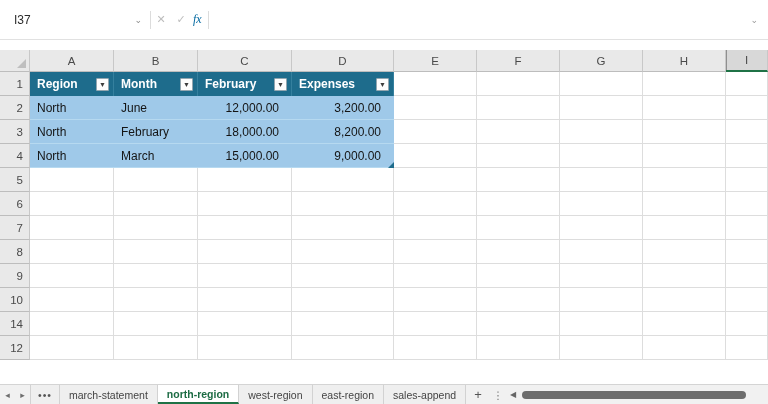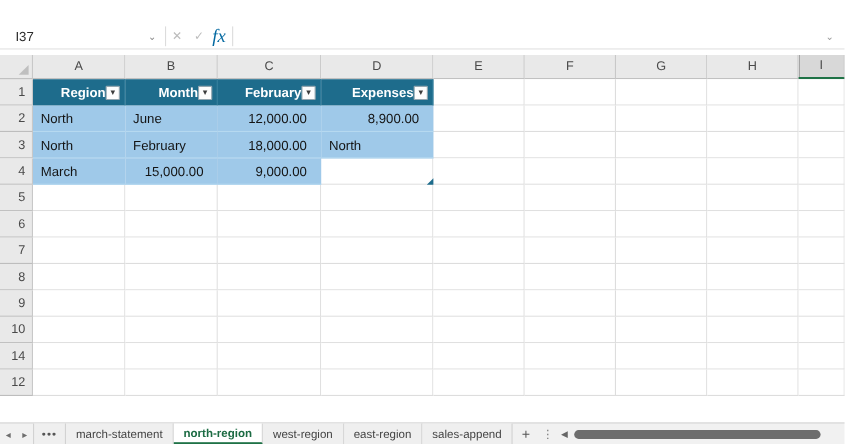--- a/index.html
+++ b/index.html
@@ -1,43 +1,43 @@
 <!DOCTYPE html>
 <html><head>
 <meta charset="utf-8">
 <style>
   *{margin:0;padding:0;box-sizing:border-box;font-family:"Liberation Sans",sans-serif;}
   html,body{background:#fff;}
   .app{position:relative;width:768px;height:404px;background:#fff;overflow:hidden;}
 
   
-  .topbar{position:absolute;left:0;top:0;width:768px;height:24px;display:flex;align-items:center;background:#fff;border-bottom:1px solid #e1e1e1;margin-top:21px;}
+  .topbar{position:absolute;left:0;top:0;width:768px;height:40px;display:flex;align-items:center;background:#fff;border-bottom:1px solid #e1e1e1;}
   .namebox{width:150px;height:100%;display:flex;align-items:center;justify-content:space-between;padding:0 8px 0 14px;font-size:12px;color:#2b2b2b;cursor:text;}
   .namebox .chev{color:#8a8a8a;font-size:9px;}
   .vdiv{width:1px;height:18px;background:#dcdcdc;}
   .fbtn{width:20px;text-align:center;color:#bdbdbd;font-size:11px;cursor:default;}
-  .fx{font-size:17px;color:#0369a1;font-style:italic;font-family:"Liberation Serif",serif;margin:0 6px 0 2px;}
+  .fx{font-size:12px;color:#0369a1;font-style:italic;font-family:"Liberation Serif",serif;margin:0 6px 0 2px;}
   .formula-input{flex:1;height:100%;cursor:text;}
   .fb-expand{color:#9a9a9a;font-size:9px;padding:0 10px;}
 
   
   .sheet{position:absolute;left:0;top:50px;width:768px;height:334px;background:#fff;overflow:hidden;}
   .colheaders{display:flex;height:22px;}
   .hcell{font-size:11.5px;color:#4a4a4a;display:flex;align-items:center;justify-content:center;
          border-right:1px solid #c8c8c8;border-bottom:1px solid #bdbdbd;background:#e9e9e9;flex:none;}
   .corner{width:30px;position:relative;}
   .tri{position:absolute;right:3px;bottom:3px;width:0;height:0;border-left:9px solid transparent;border-bottom:9px solid #bfbfbf;}
   .hcell.sel{background:#d8d8d8;box-shadow:inset 1px 0 0 #8f8f8f;border-bottom:2px solid #1f7246;}
   .grow{display:flex;height:24px;}
   .rowh{width:30px;justify-content:flex-end;padding-right:6px;}
   .gcell{border-right:1px solid #dddddd;border-bottom:1px solid #dddddd;background:#fff;flex:none;}
 
   
   .xtable{position:absolute;left:30px;top:22px;width:364px;display:grid;grid-template-columns:84px 84px 94px 102px;grid-auto-rows:24px;font-size:12px;}
-  .th{background:#1e6c8c;color:#fff;font-weight:bold;display:flex;align-items:center;justify-content:flex-end;
+  .th{background:#1e6c8c;color:#fff;font-weight:bold;display:flex;align-items:center;justify-content:space-between;
       padding:0 4px 0 7px;border-right:1px solid #35809e;}
   .filter{width:13px;height:13px;background:#fdfdfd;border:1px solid #93a6b0;border-radius:1px;
           display:flex;align-items:center;justify-content:center;font-size:7px;color:#3c3c3c;flex:none;cursor:pointer;}
   .td{background:#9fc9e9;color:#141414;display:flex;align-items:center;padding:0 7px;border-bottom:1px solid #b6d9f0;}
   .td.num{justify-content:flex-end;padding-right:13px;}
   .handle{position:absolute;right:0;bottom:0;width:0;height:0;border-left:6px solid transparent;border-bottom:6px solid #1e6c8c;}
 
   
   .tabbar{position:absolute;left:0;top:384px;width:768px;height:20px;background:#f1f1f1;border-top:1px solid #d4d4d4;
           display:flex;align-items:stretch;font-size:10.5px;color:#555;}
@@ -246,25 +246,26 @@
         <span class="filter">▼</span>
       </div>
       <div class="th">
         <span>Expenses</span>
         <span class="filter">▼</span>
       </div>
 
       <div class="td">North</div>
       <div class="td">June</div>
       <div class="td num">12,000.00</div>
-      <div class="td num">8,900.00</div>
+      <div class="td num">3,200.00</div>
 
       <div class="td">North</div>
       <div class="td">February</div>
       <div class="td num">18,000.00</div>
+      <div class="td num">8,200.00</div>
 
       <div class="td">North</div>
       <div class="td">March</div>
       <div class="td num">15,000.00</div>
       <div class="td num">9,000.00</div>
 
       <div class="handle"></div>
     </div>
   </div>
 

